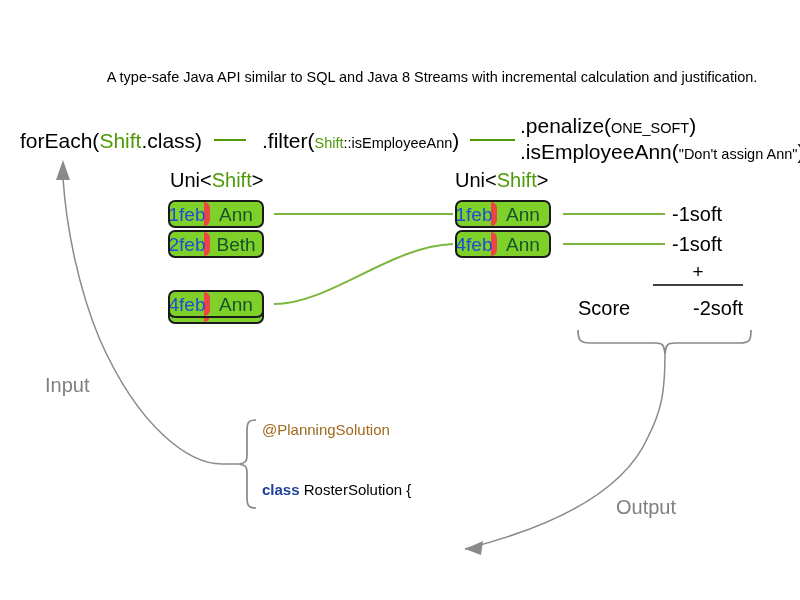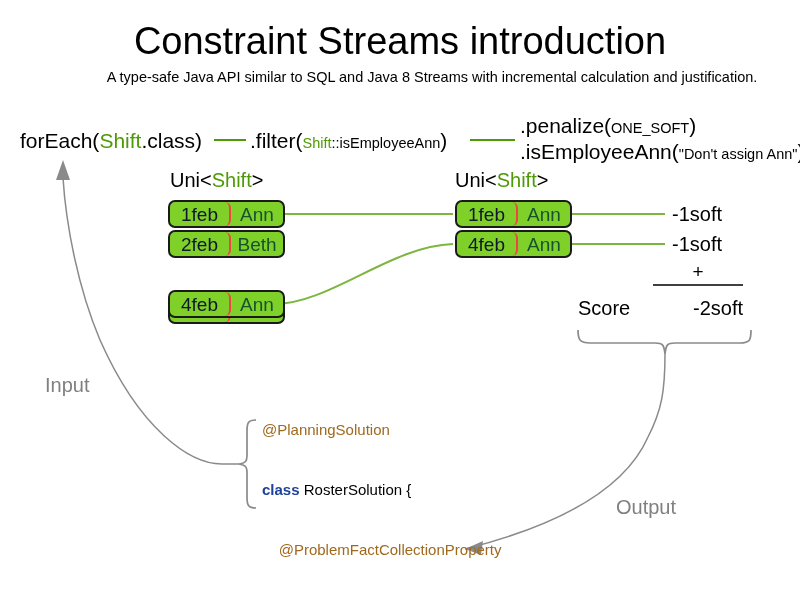--- a/index.html
+++ b/index.html
@@ -64,21 +64,21 @@
   .expr .g { color: #4E9A06; }
   .expr .sm {
     font-size: 14.5px;
     color: #4E9A06;
   }
   .expr .sm-dark {
     font-size: 14.5px;
     color: #000;
   }
   #expr-foreach { left: 20px; top: 128px; }
-  #expr-filter  { left: 250px; top: 128px; }
+  #expr-filter  { left: 262px; top: 128px; }
   #expr-penalize     { left: 520px; top: 113px; }
   #expr-asconstraint { left: 520px; top: 139px; }
 
   
   .uni-label {
     position: absolute;
     font-size: 20px;
     line-height: 24px;
     white-space: nowrap;
     color: #000;
@@ -102,23 +102,23 @@
   .chip .cell-date,
   .chip .cell-name {
     display: flex;
     align-items: center;
     justify-content: center;
     font-size: 19px;
     line-height: 19px;
     box-sizing: border-box;
   }
   .chip .cell-date {
-    width: 61px;
-    color: #0f172a;
-    border-right: 2px solid #ef4444;
+    width: 40px;
+    color: #1d4ed8;
+    border-right: 6px solid #ef4444;
     border-radius: 0 6px 6px 0;
   }
   .chip .cell-name {
     width: 52px;
     color: #14532d;
     border-radius: 6px;
   }
 
   #chip-l1 { left: 168px; top: 200px; }
   #chip-l2 { left: 168px; top: 230px; }
@@ -225,21 +225,20 @@
     <path d="M256,420 C248,420 247,423 247,431
              L247,455 C247,462 245,463 239,464
              C245,465 247,466 247,473
              L247,497 C247,505 248,508 256,508" fill="none" stroke="#8A8A8A" stroke-width="1.7"></path>
 
     <path d="M239,464 L222,464 C190,464 140,430 100,340
              C78,288 66,225 63,178" fill="none" stroke="#8A8A8A" stroke-width="1.5"></path>
     <polygon points="63,160 70,180 56,180" fill="#8A8A8A"></polygon>
   </svg>
 
-  <div class="title">Constraint Streams introduction</div>
   <div class="subtitle">A type-safe Java API similar to SQL and Java 8 Streams with incremental calculation and justification.</div>
 
   <div class="expr" id="expr-foreach"><span>forEach(</span><span class="g">Shift</span><span>.class)</span></div>
 
   <div class="expr" id="expr-filter"><span>.filter(</span><span class="sm">Shift</span><span class="sm-dark">::isEmployeeAnn</span><span>)</span></div>
 
   <div class="expr" id="expr-penalize"><span>.penalize(</span><span class="sm-dark">ONE_SOFT</span><span>)</span></div>
 
   <div class="expr" id="expr-asconstraint"><span>.isEmployeeAnn(</span><span class="sm-dark">"Don't assign Ann"</span><span>)</span></div>
 
@@ -279,21 +278,20 @@
   <div id="score-label">Score</div>
   <div id="score-plus">+</div>
   <div id="score-total">-2soft</div>
 
   <div class="flow-label" id="label-input">Input</div>
   <div class="flow-label" id="label-output">Output</div>
 
   <div id="code-block">
     <div class="line"><span class="tok-ann">@PlanningSolution</span></div>
     <div class="line"><span class="tok-kw">class</span><span class="tok-plain"> RosterSolution {</span></div>
-    <div class="line"><span class="tok-ann">    @ProblemFactCollectionProperty</span></div>
     
     
     
     
     
     
     
     
   </div>
 

